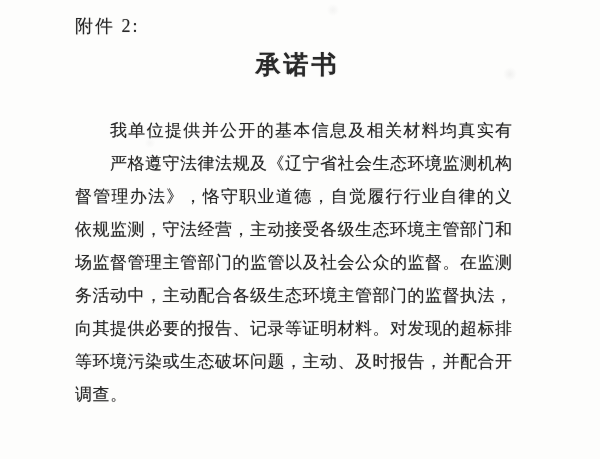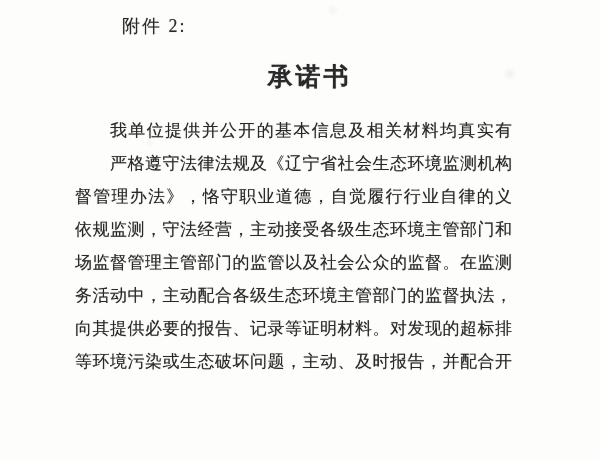--- a/index.html
+++ b/index.html
@@ -19,28 +19,27 @@
     font-family: "Liberation Serif", "DejaVu Serif", serif;
     color: #292929;
   }
   .attachment {
     position: absolute;
     left: 75px;
     top: 14px;
     font-size: 18px;
     letter-spacing: 2px;
     text-shadow: 0 0 1px rgba(60,60,60,0.45);
-    margin-left: 47px;
   }
   .title {
     position: absolute;
     left: 75px;
     top: 44px;
     width: 437px;
-    margin: 16px;
+    margin: 4px;
     text-align: center;
     font-size: 25px;
     font-weight: 700;
     letter-spacing: 3px;
     text-shadow: 0 0 1px rgba(40,40,40,0.5);
   }
   .body {
     position: absolute;
     left: 75px;
     top: 114px;
@@ -86,17 +85,18 @@
 
   <div class="body">
     <div class="line indent just">我单位提供并公开的基本信息及相关材料均真实有效，</div>
     <div class="line indent just">严格遵守法律法规及《辽宁省社会生态环境监测机构监</div>
     <div class="line just">督管理办法》，恪守职业道德，自觉履行行业自律的义务。</div>
     <div class="line just">依规监测，守法经营，主动接受各级生态环境主管部门和市</div>
     <div class="line just">场监督管理主管部门的监管以及社会公众的监督。在监测服</div>
     <div class="line just">务活动中，主动配合各级生态环境主管部门的监督执法，并</div>
     <div class="line just">向其提供必要的报告、记录等证明材料。对发现的超标排放</div>
     <div class="line just">等环境污染或生态破坏问题，主动、及时报告，并配合开展</div>
+    <div class="line">调查。</div>
   </div>
 
   <div class="stray-mark"></div>
 
 </div>
 
 </body></html>

